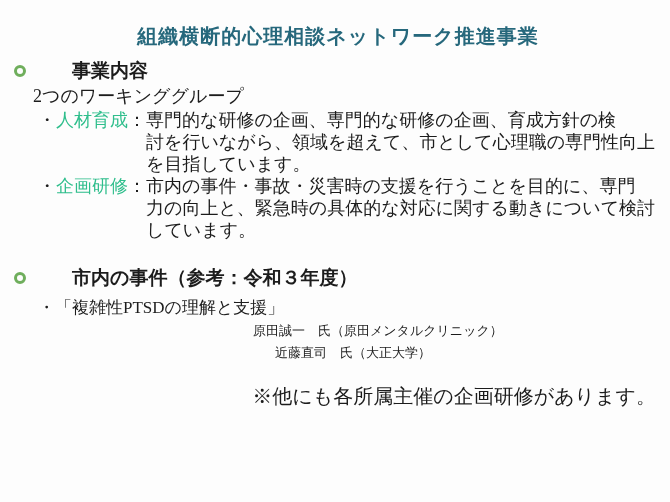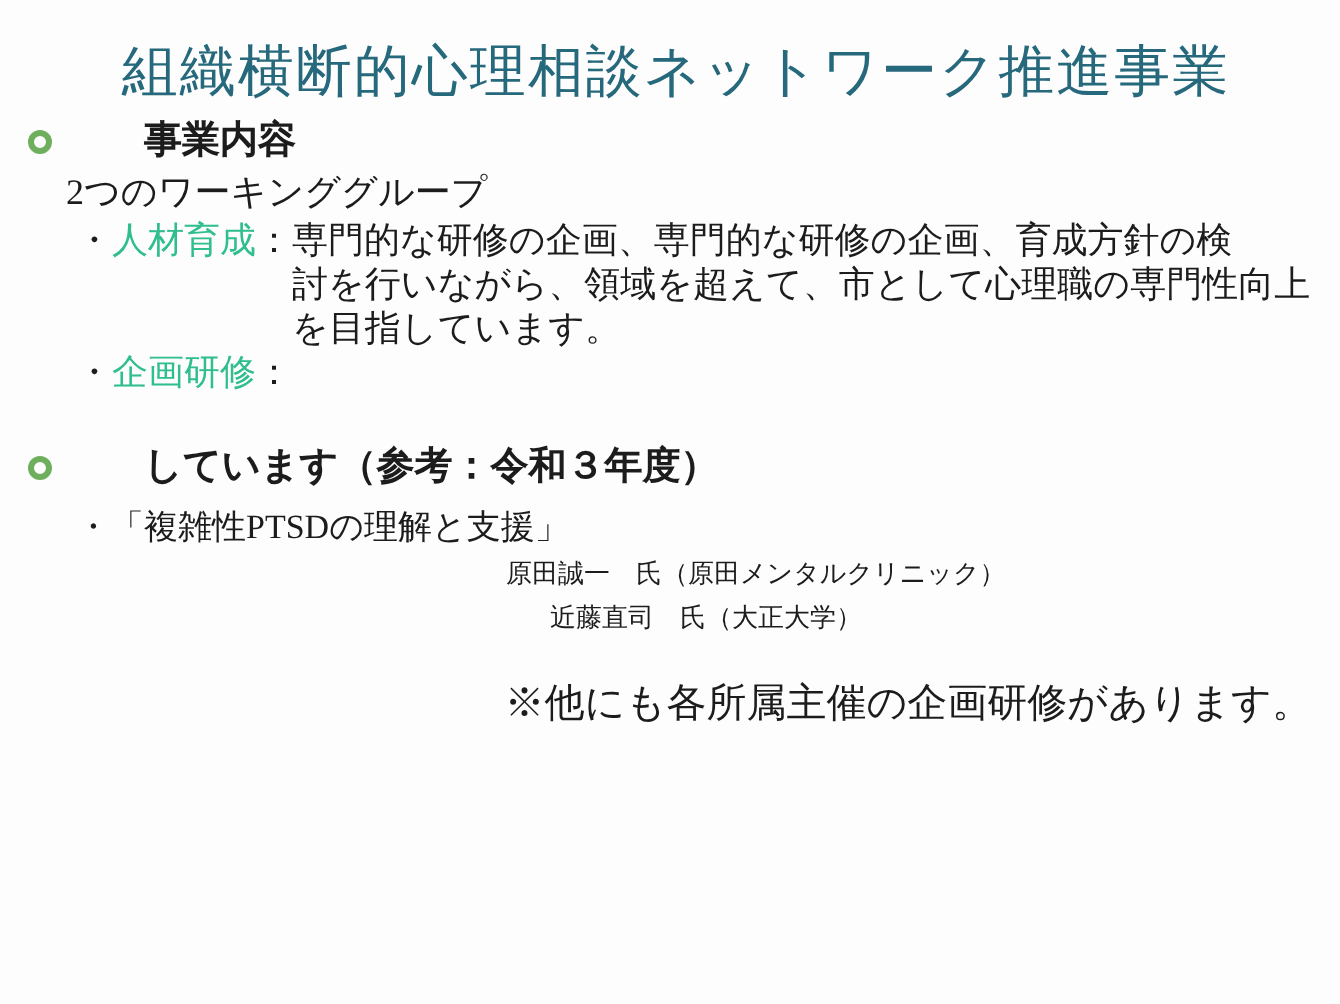--- a/index.html
+++ b/index.html
@@ -19,24 +19,24 @@
     width:670px;height:502px;
     background:var(--bg-color);
     color:var(--text-color);
     overflow:hidden;
     box-sizing:border-box;
     padding:10px 8px 0 14px;
   }
   .title{
     text-align:center;
     color:var(--title-color);
-    font-size:28px;
+    font-size:20px;
     line-height:37px;
     margin:8px 0 4px 0;
-    font-weight:normal;
+    font-weight:bold;
     letter-spacing:1px;
   }
   .heading-row{
     display:flex;
     align-items:center;
     margin-top:0;
     gap:40px;
   }
   .bullet-circle{
     flex:0 0 auto;
@@ -112,27 +112,32 @@
       <span class="wg-label"><span>・</span><span class="wg-keyword">人材育成</span><span>：</span></span>
       <span class="wg-lines">
         <div>専門的な研修の企画、専門的な研修の企画、育成方針の検</div>
         <div>討を行いながら、領域を超えて、市として心理職の専門性向上</div>
         <div>を目指しています。</div>
       </span>
     </div>
 
     <div class="wg-item">
       <span class="wg-label"><span>・</span><span class="wg-keyword">企画研修</span><span>：</span></span>
+      <span class="wg-lines">
+        <div>市内の事件・事故・災害時の支援を行うことを目的に、専門</div>
+        <div>力の向上と、緊急時の具体的な対応に関する動きについて検討</div>
+        <div>しています。</div>
+      </span>
     </div>
   </div>
 
   <div class="section2">
     <div class="heading-row">
       <span class="bullet-circle"></span>
-      <span class="heading">しています（参考：令和３年度）</span>
+      <span class="heading">市内の事件（参考：令和３年度）</span>
     </div>
 
     <div class="training-list">
       <div class="training-item">
         <div class="training-title">・「複雑性PTSDの理解と支援」</div>
         <div class="training-speaker">原田誠一　氏（原田メンタルクリニック）</div>
       </div>
       <div class="training-item">
         <div class="training-speaker">近藤直司　氏（大正大学）</div>
       </div>

